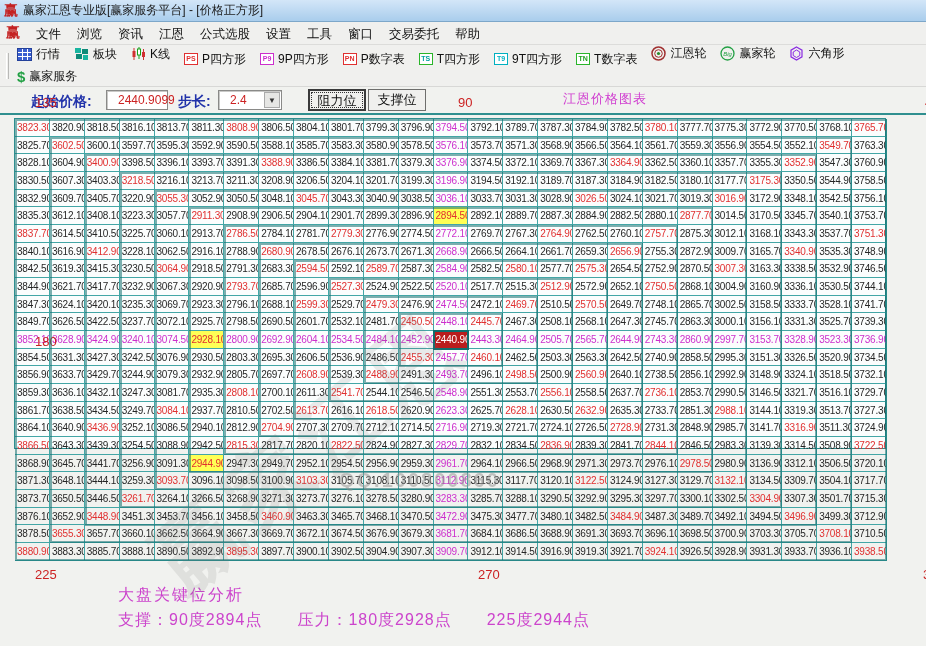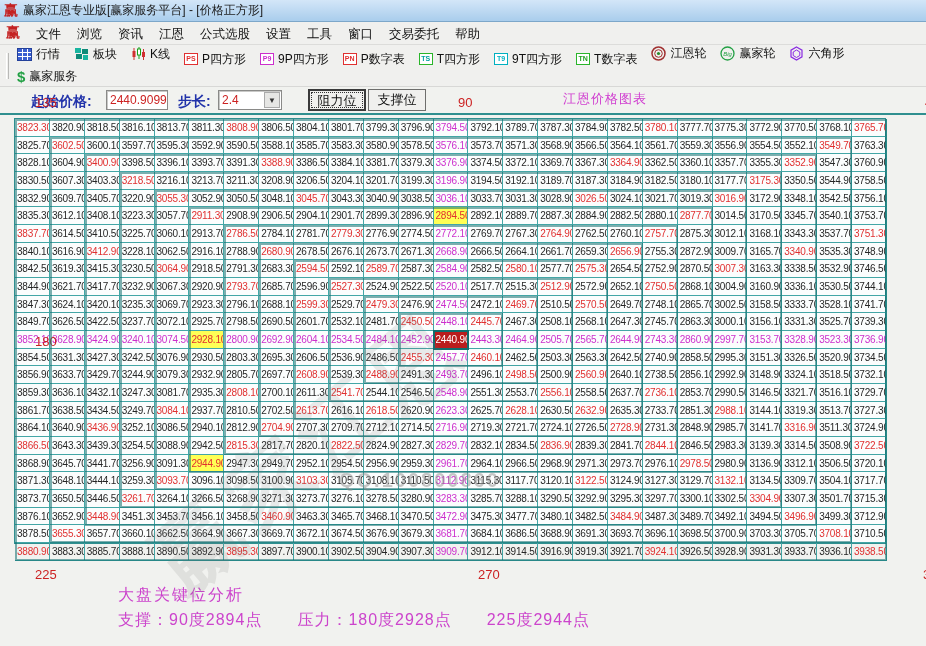--- a/index.html
+++ b/index.html
@@ -26,35 +26,35 @@
   .tb-item { display:inline-flex; align-items:center; margin-right:14px; font-size:12px; color:#111; cursor:default; }
   .tb-item .ic { margin-right:4px; display:inline-flex; align-items:center; }
   .box-ic { display:inline-block; width:14px; height:12px; border:1px solid; background:#fff;
     font-weight:bold; font-size:7px; line-height:10px; text-align:center; font-family:"Liberation Sans",sans-serif; }
   .dollar { color:#22a044; font-weight:bold; font-size:15px; }
 
   
   .controls { position:absolute; left:0; top:87px; width:926px; height:26px; background:#f1f2ef; }
   .lbl-navy { position:absolute; font-size:14px; font-weight:bold; color:#2233aa; top:6px; }
   .field { position:absolute; top:3px; height:20px; background:#fff; border:1px solid #8a8a88;
-    box-shadow:inset 1px 1px 0 #c9c9c7; font-size:12px; color:#cc2222; padding:2px 3px; }
+    box-shadow:inset 1px 1px 0 #c9c9c7; font-size:12px; color:#cc2222; padding:2px 11px; }
   .combo-arrow { position:absolute; right:1px; top:1px; width:16px; height:16px; background:#e6e6e4;
     border:1px solid #aaa; font-size:8px; color:#333; text-align:center; line-height:15px; }
   .btn { position:absolute; top:2px; height:22px; background:#f0f0ee; border:1px solid #6e6e6c;
     font-size:13px; color:#111; text-align:center; line-height:19px; }
   .btn.default { border:2px solid #3a3a3a; outline:1px dotted #333; outline-offset:-4px; }
   .chart-title { position:absolute; left:563px; top:3px; font-size:13px; color:#d03fd0; letter-spacing:1px; }
 
   .teal-line { position:absolute; left:0; top:113px; width:926px; height:2px; background:#2f8f8f; }
 
   
   .angle-label { position:absolute; font-size:13px; color:#cc2222;margin-left:32px; }
 
   
-  .grid-wrap { position:absolute; left:14px; top:118px; width:872px; height:426px;
+  .grid-wrap { position:absolute; left:14px; top:118px; width:872px; height:331px;
     background:#fbfdfd; border:1px solid #2f8f8f; }
   .grid { position:absolute; left:0; top:0; width:872px; height:442px; display:grid;
     grid-template-columns:repeat(25, 34.88px); grid-template-rows:repeat(25, 17.68px); }
   .cell { border-right:1px solid #43a6a6; border-bottom:1px solid #43a6a6;
     font-size:10px; letter-spacing:-0.2px; color:#262626; padding-left:2px;
     white-space:nowrap; overflow:hidden; display:flex; align-items:center; }
   .cell.red { color:#e03030; }
   .cell.magenta { color:#cc2fcc; }
   .cell.yellow { background:#ffff55; color:#e03030; }
   .cell.center { background:#b91c1c; color:#fff; outline:2px solid #0e6e6e; outline-offset:-1px; z-index:2; }

